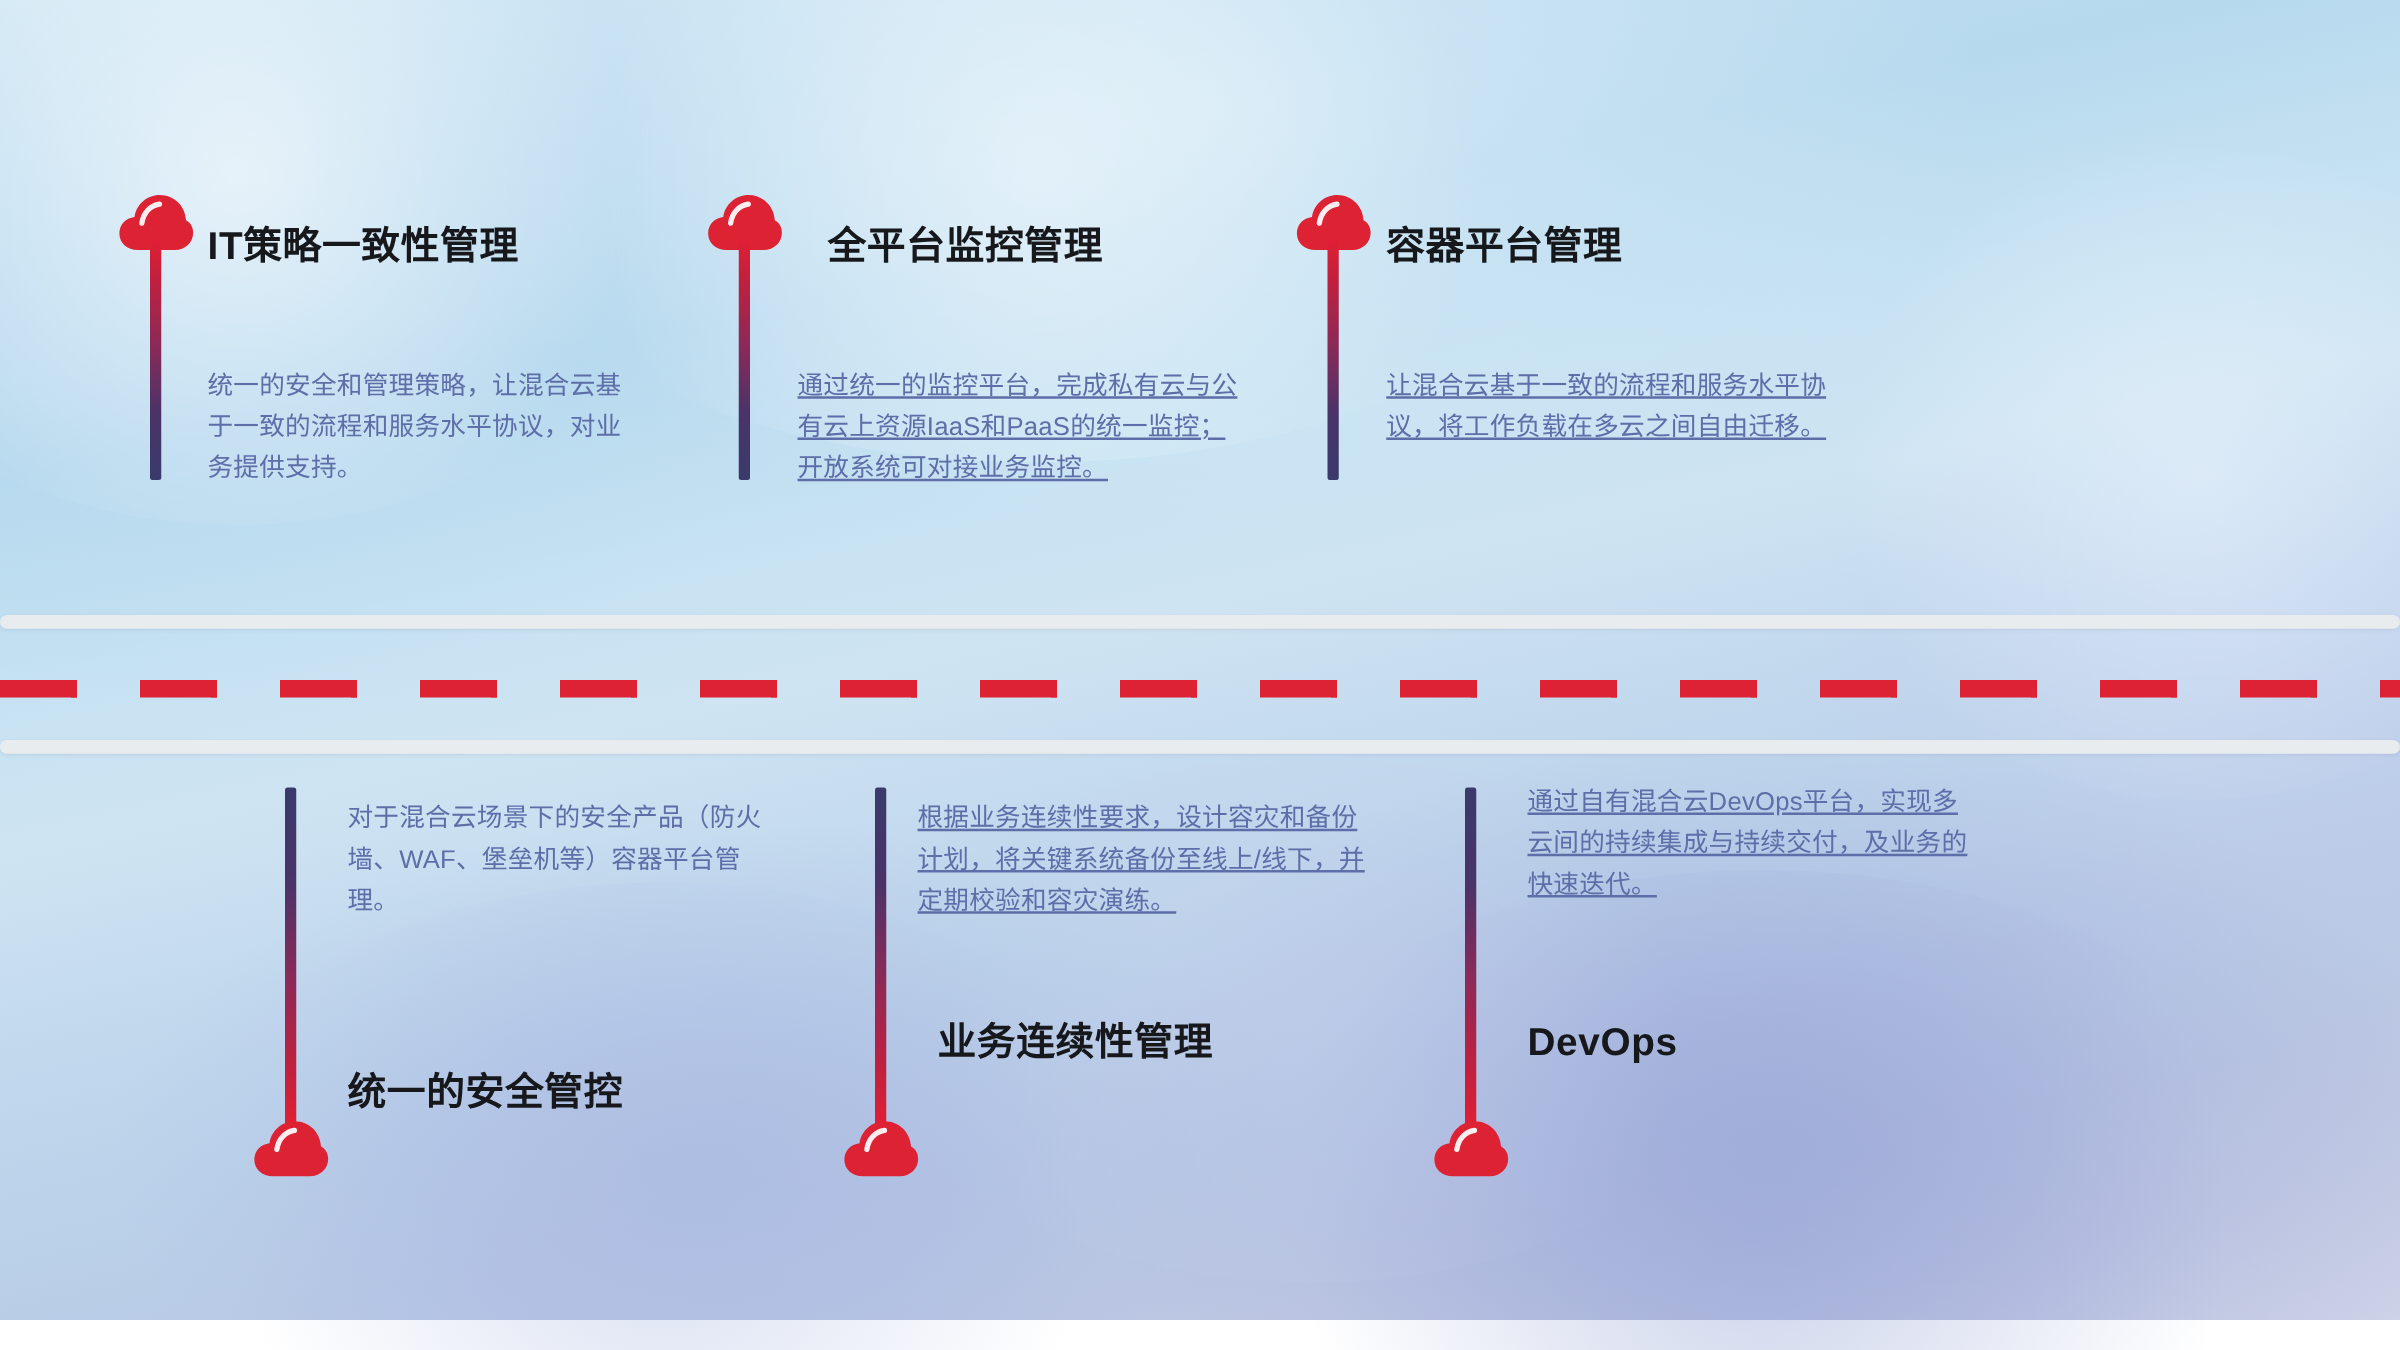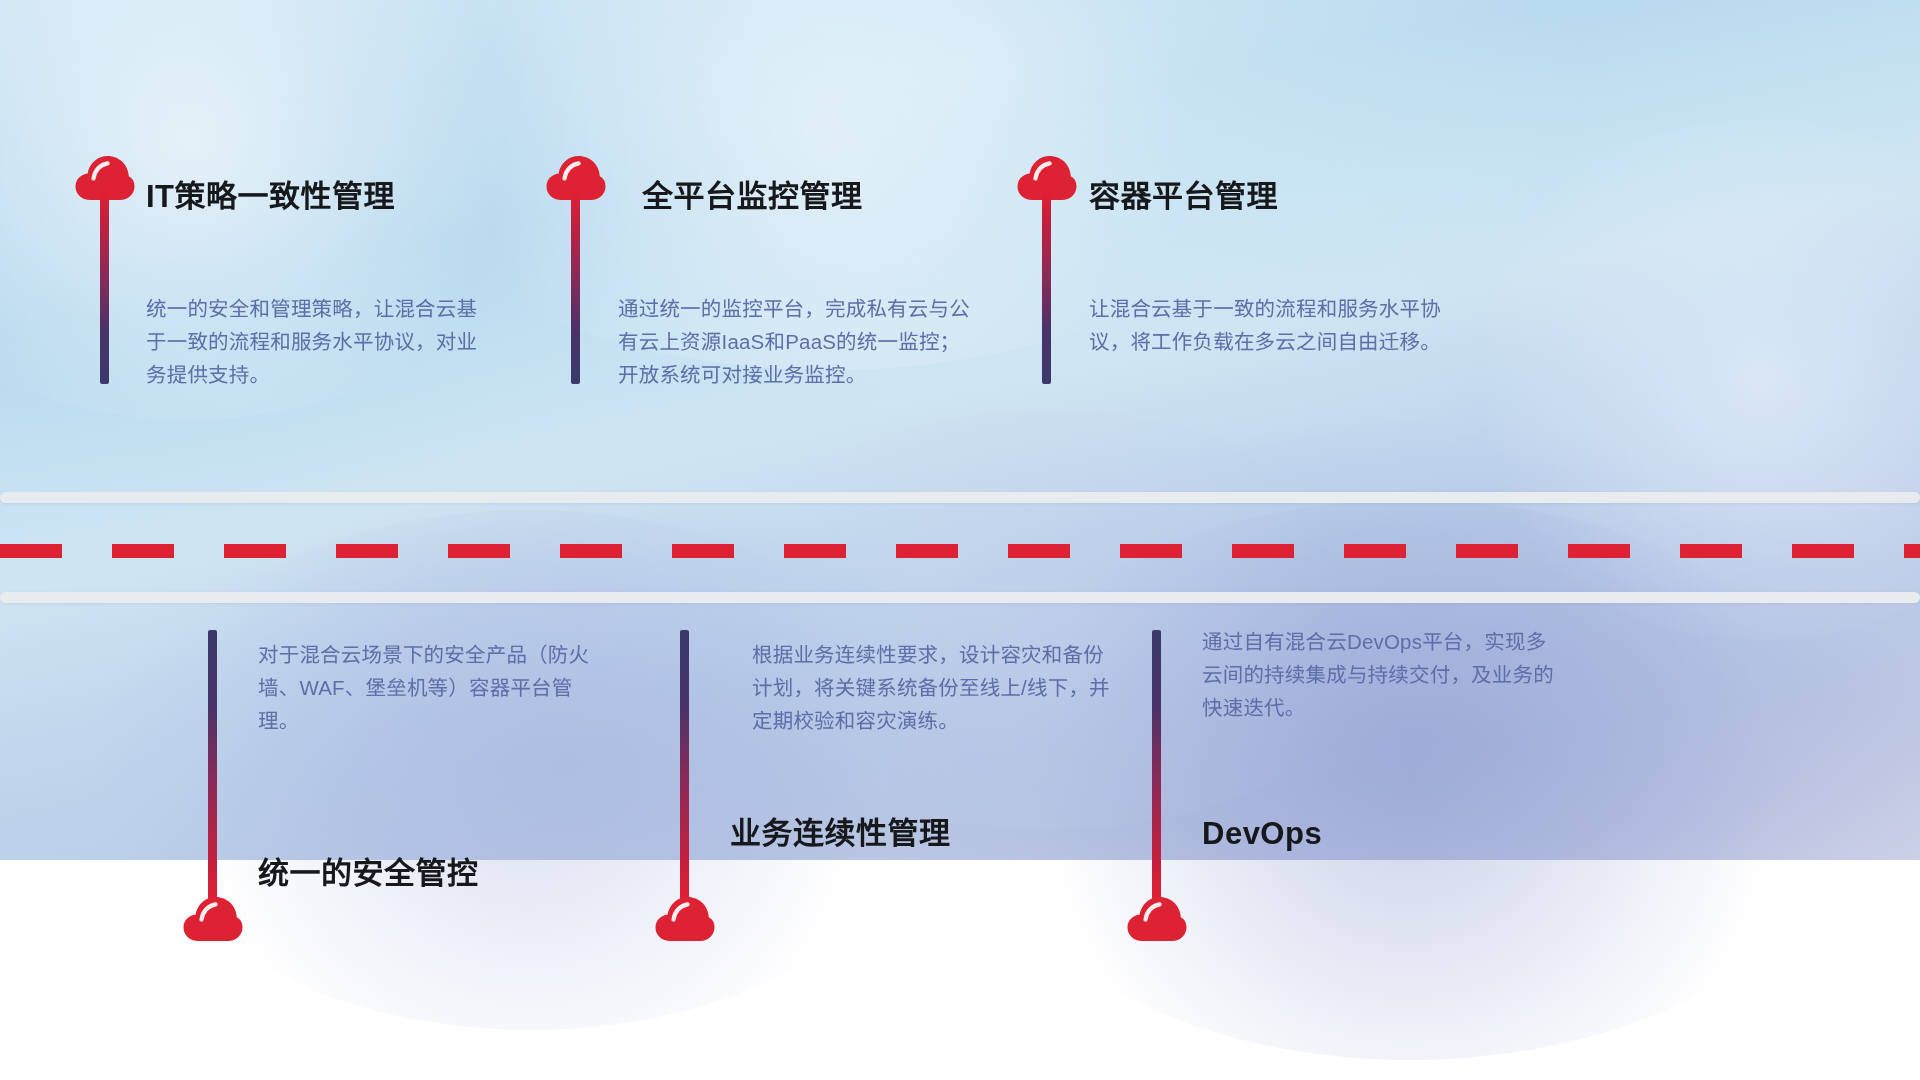--- a/index.html
+++ b/index.html
@@ -8,39 +8,40 @@
   html, body {
     width:1920px;
     height:1080px;
     overflow:hidden;
     font-family:"Liberation Sans","DejaVu Sans",sans-serif;
   }
 
   #stage {
     position:relative;
     width:1920px;
-    height:860px;
+    height:1056px;
     background:
       radial-gradient(ellipse 900px 520px at 74% 86%, rgba(150,160,215,0.55) 0%, rgba(150,160,215,0) 62%),
       radial-gradient(ellipse 760px 430px at 30% 88%, rgba(163,176,222,0.48) 0%, rgba(163,176,222,0) 64%),
       radial-gradient(ellipse 620px 380px at 96% 52%, rgba(196,206,238,0.5) 0%, rgba(196,206,238,0) 68%),
       radial-gradient(ellipse 700px 420px at 8% 26%, rgba(185,218,240,0.55) 0%, rgba(185,218,240,0) 70%),
       radial-gradient(ellipse 900px 500px at 50% 8%, rgba(214,235,247,0.8) 0%, rgba(214,235,247,0) 70%),
       linear-gradient(168deg,
         #cfe7f4 0%,
         #bfddf0 14%,
         #b7d9ee 26%,
         #c6e2f2 38%,
         #cfe4f2 47%,
         #c3d9ee 57%,
         #bcd2ea 66%,
         #b9cbe6 75%,
         #bcc8e3 84%,
         #c3cbe4 92%,
         #ccd2e7 100%);
+    padding-left: 20px;
   }
 
   
   .bloom { position:absolute; border-radius:50%; pointer-events:none; }
   .bloom-a { left:-180px; top:-140px; width:740px; height:560px;
     background:radial-gradient(circle, rgba(255,255,255,0.62) 0%, rgba(255,255,255,0) 68%); }
   .bloom-b { left:380px; top:-90px; width:900px; height:460px;
     background:radial-gradient(circle, rgba(255,255,255,0.45) 0%, rgba(255,255,255,0) 70%); }
   .bloom-c { right:-150px; top:120px; width:620px; height:520px;
     background:radial-gradient(circle, rgba(232,243,252,0.6) 0%, rgba(232,243,252,0) 70%); }
@@ -99,21 +100,21 @@
     line-height:1.2;
   }
   .node-desc {
     position:absolute;
     font-size:20.5px;
     line-height:1.62;
     color:#5d6ea8;
     width:345px;
     letter-spacing:0.2px;
   }
-  .node-desc.wide { width:360px; }
+  .node-desc.wide { width:360px;text-decoration:underline; }
 </style>
 </head>
 <body>
 
 <div id="stage">
 
   <div class="bloom bloom-a"></div>
   <div class="bloom bloom-b"></div>
   <div class="bloom bloom-c"></div>
   <div class="bloom bloom-d"></div>
@@ -168,21 +169,21 @@
     <div class="node-title" style="left:258px; top:855px;">统一的安全管控</div>
     <div class="cloud-icon" style="left:182px; top:895px;">
       <svg viewBox="0 0 62 48" xmlns="http://www.w3.org/2000/svg">
         <path d="M16.5 46 C7.4 46 1.5 40.2 1.5 32.6 C1.5 25.6 6.6 20.3 13.6 19.5 C15.3 9.3 23.6 2 33.8 2 C45.2 2 54.3 10.9 54.8 22.2 C58.6 24.2 60.5 27.8 60.5 32.2 C60.5 39.9 54.3 46 45.8 46 Z" fill="#dd2234"></path>
         <path d="M19.5 24.5 C20.6 16.3 26.3 10.3 33.6 9.3" fill="none" stroke="#ffffff" stroke-width="4.2" stroke-linecap="round" opacity="0.92"></path>
       </svg>
     </div>
   </div>
 
   <div class="node">
-    <div class="node-desc wide" style="left:752px; top:638px;">根据业务连续性要求，设计容灾和备份计划，将关键系统备份至线上/线下，并定期校验和容灾演练。</div>
+    <div class="node-desc wide" style="left:714px; top:638px;">根据业务连续性要求，设计容灾和备份计划，将关键系统备份至线上/线下，并定期校验和容灾演练。</div>
     <div class="stem stem-bottom" style="left:680px; top:630px; height:270px;"></div>
     <div class="node-title" style="left:730px; top:815px;">业务连续性管理</div>
     <div class="cloud-icon" style="left:654px; top:895px;">
       <svg viewBox="0 0 62 48" xmlns="http://www.w3.org/2000/svg">
         <path d="M16.5 46 C7.4 46 1.5 40.2 1.5 32.6 C1.5 25.6 6.6 20.3 13.6 19.5 C15.3 9.3 23.6 2 33.8 2 C45.2 2 54.3 10.9 54.8 22.2 C58.6 24.2 60.5 27.8 60.5 32.2 C60.5 39.9 54.3 46 45.8 46 Z" fill="#dd2234"></path>
         <path d="M19.5 24.5 C20.6 16.3 26.3 10.3 33.6 9.3" fill="none" stroke="#ffffff" stroke-width="4.2" stroke-linecap="round" opacity="0.92"></path>
       </svg>
     </div>
   </div>
 

